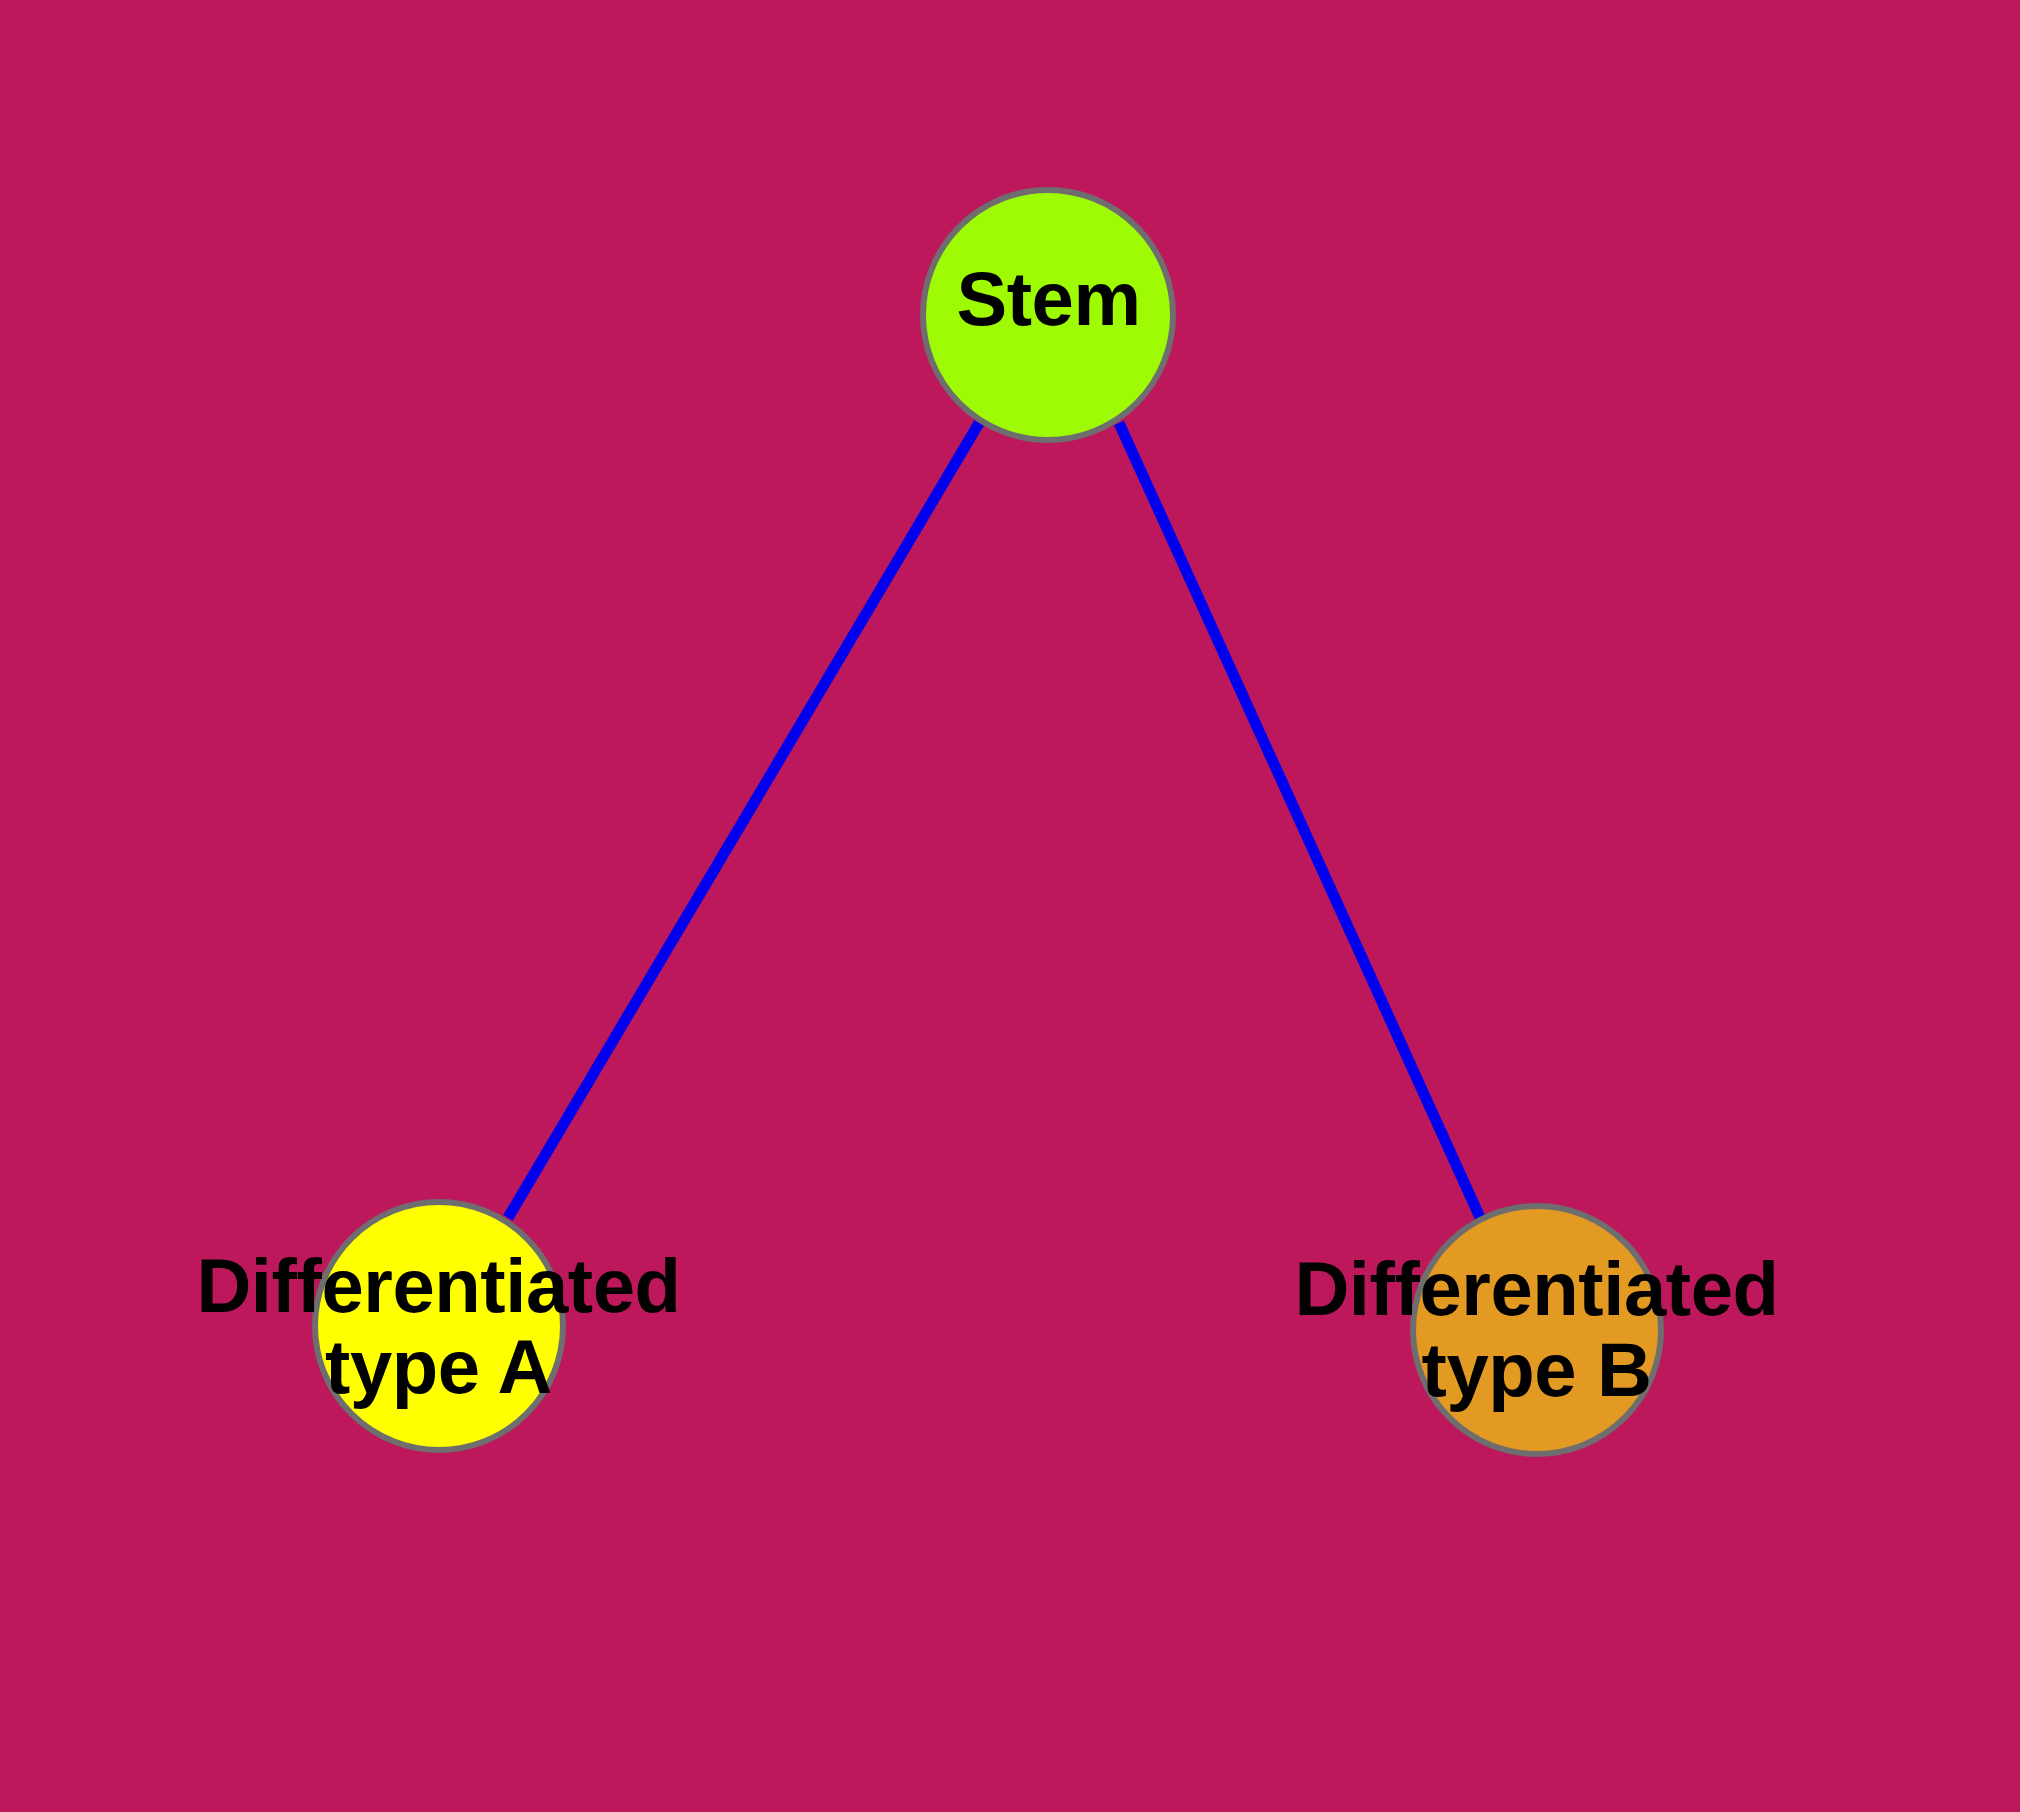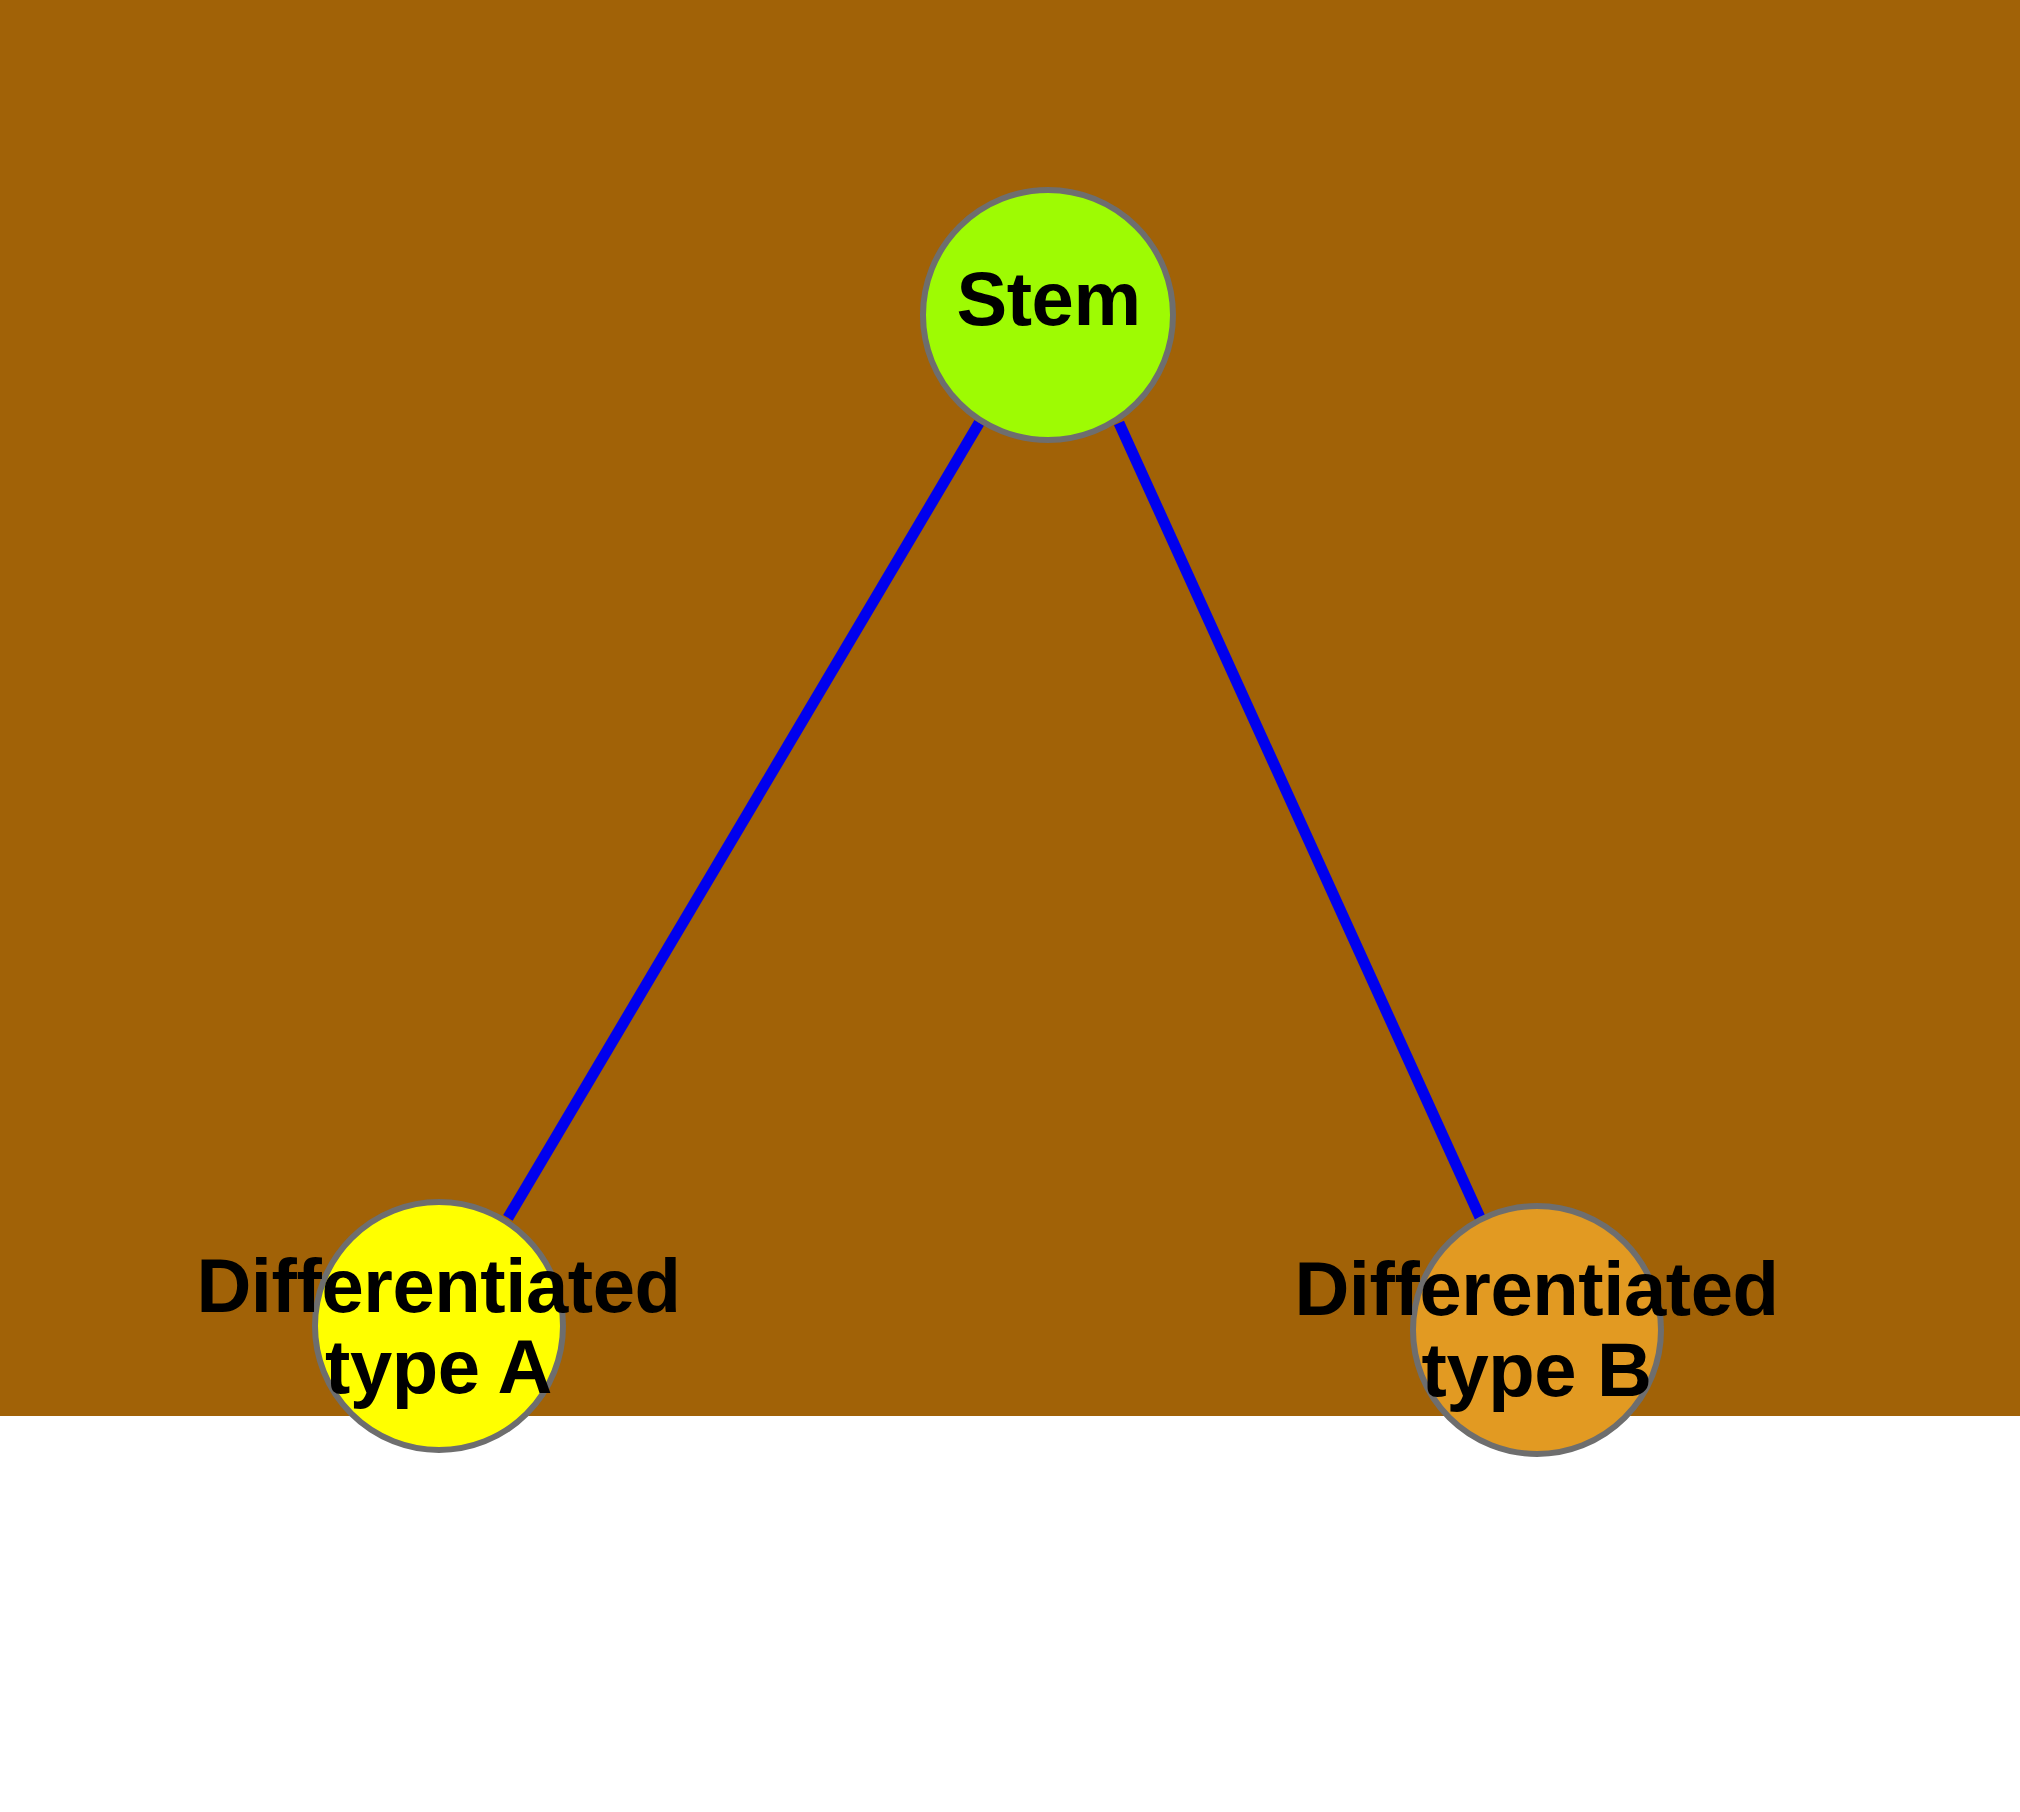--- a/index.html
+++ b/index.html
@@ -9,22 +9,22 @@
   }
   body {
     width: 2021px;
     height: 1812px;
     overflow: hidden;
     font-family: "Liberation Sans", sans-serif;
   }
   #graph-canvas {
     position: relative;
     width: 2021px;
-    height: 1416px;
-    background: #a16207;
+    height: 1812px;
+    background: #be185d;
   }
   #edge-layer {
     position: absolute;
     left: 0;
     top: 0;
     width: 2021px;
     height: 1812px;
     z-index: 1;
   }
   #node-layer {

